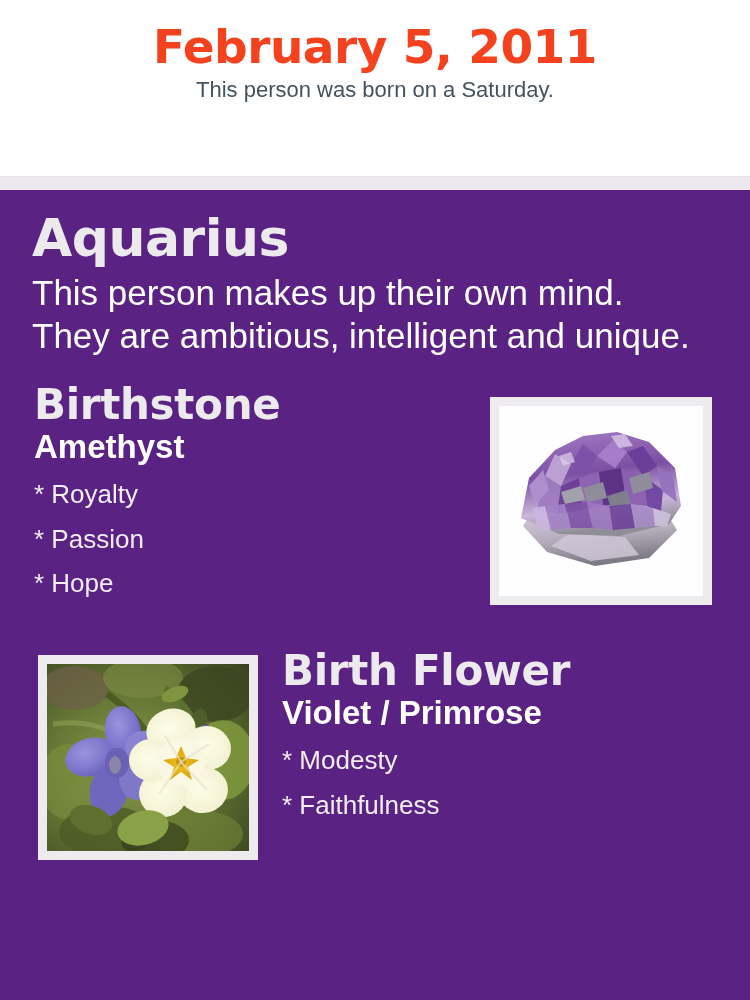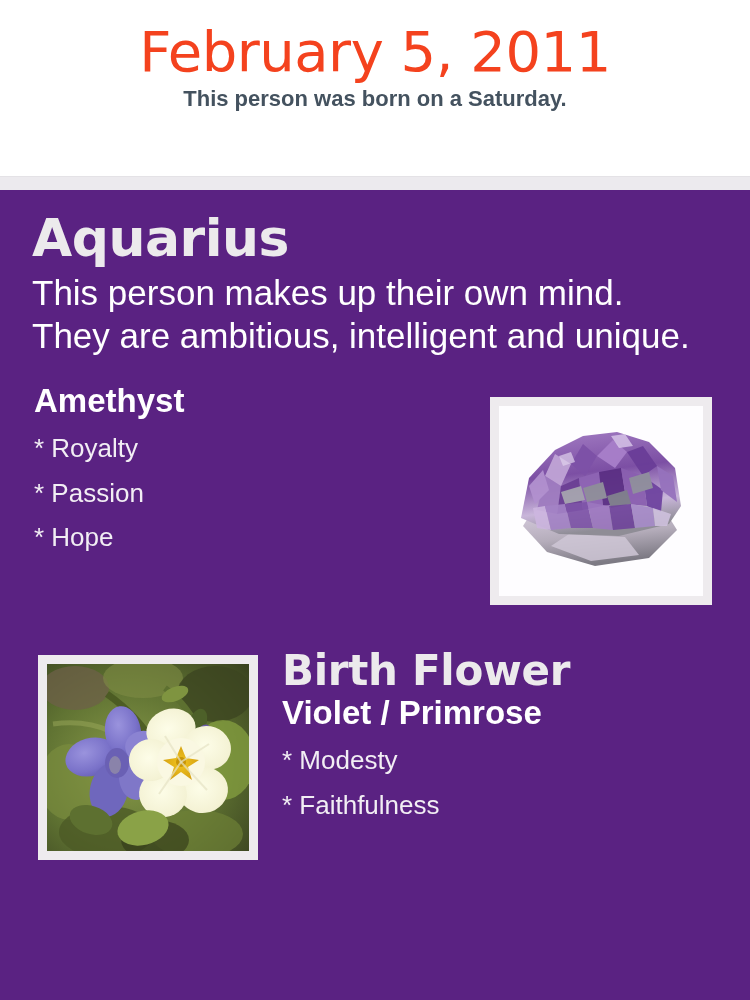--- a/index.html
+++ b/index.html
@@ -19,41 +19,41 @@
   
   .header {
     background: #ffffff;
     height: 176px;
     box-sizing: border-box;
     padding-top: 22px;
     text-align: center;
     position: relative;
   }
   .header-date {
-    font-size: 56px;
-    font-weight: normal;
+    font-size: 47px;
+    font-weight: bold;
     color: #f4421e;
     line-height: 1.08;
     letter-spacing: -0.5px;
     margin: 0 0 4px 0;
     font-family: "DejaVu Sans", sans-serif;
   }
   .header-site {
     font-size: 29px;
     color: #1b1b1b;
     line-height: 1.15;
     margin: 0 0 2px 0;
     font-weight: normal;
   }
   .header-note {
     font-size: 22px;
     color: #44525f;
     line-height: 1.2;
     margin: 0;
-    font-weight: bold;
+    font-weight: normal;
   }
   .header-rule {
     height: 13px;
     background: #eceaee;
     border-top: 1px solid #e4e2e6;
   }
 
   
   .content {
     position: relative;
@@ -175,20 +175,21 @@
 
 <div class="content">
 
   <div class="sign-block">
     <div class="sign-title">Aquarius</div>
     <div class="sign-desc">This person makes up their own mind. They are ambitious, intelligent and unique.</div>
   </div>
 
   <div class="stone-row">
     <div class="stone-text">
+      <div class="section-heading">Birthstone</div>
       <div class="section-sub">Amethyst</div>
       <ul class="bullet-list">
         <li>* Royalty</li>
         <li>* Passion</li>
         <li>* Hope</li>
       </ul>
     </div>
 
     <div class="photo-frame" id="amethyst-frame">
       <div class="photo-inner">

